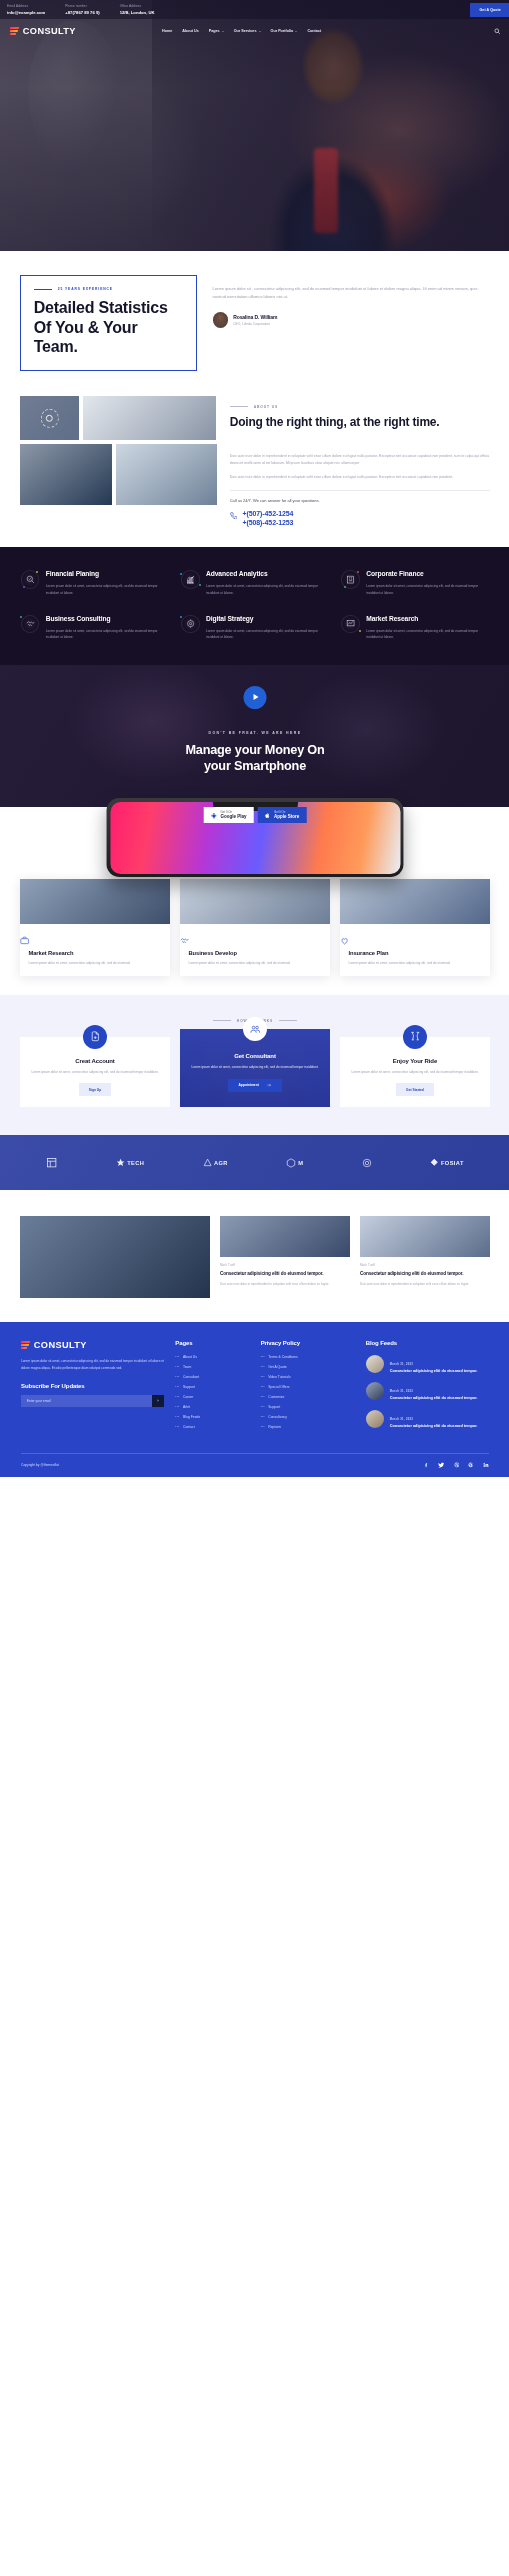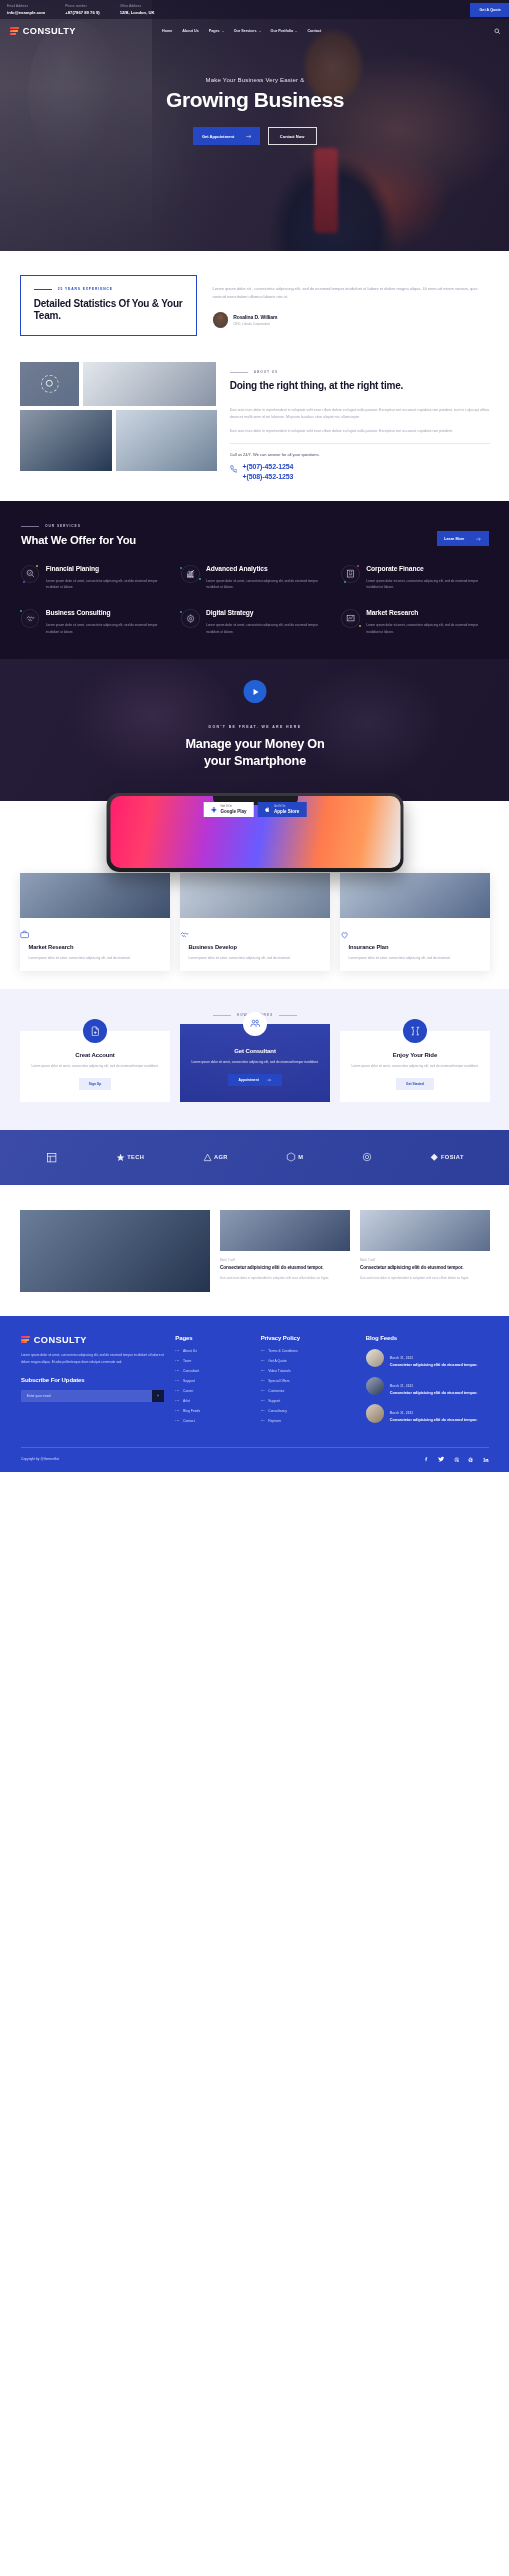--- a/index.html
+++ b/index.html
@@ -105,21 +105,21 @@
   
   .stats-sec{ padding:24px 20px 12.7px; display:flex; gap:15.6px; align-items:flex-start; }
   .stats-box{
     border:1.4px solid #2547c4; padding:11.3px 12.7px 12.7px; width:177px; flex:none;
   }
   .eyebrow{ display:flex;align-items:center;gap:5.7px;margin-bottom:6.4px; }
   .eyebrow-line{ width:18.4px;height:0.7px;background:#2547c4; }
   .eyebrow-text{ font-size:3.3px;font-weight:800;letter-spacing:0.9px;color:#2547c4; }
   .eyebrow-text.gray{ color:#8a8aa3; }
   .eyebrow-line.gray{ background:#b9b9cb; }
-  .stats-h2{ font-size:10px;font-weight:800;line-height:1.24;color:#15152b;letter-spacing:-0.2px; }
+  .stats-h2{ font-size:16px;font-weight:800;line-height:1.24;color:#15152b;letter-spacing:-0.2px; }
   .stats-right{ flex:1;padding-top:10px; }
   .body-text{ font-size:4px;line-height:2.0;color:#9b9bb0; }
   .author{ display:flex;align-items:center;gap:5px;margin-top:11.3px; }
   .avatar{
     width:15.6px;height:15.6px;border-radius:50%;flex:none;
     background:radial-gradient(circle at 50% 32%, #7b5a46 0%, #4a3228 60%, #2d1f19 100%);
     box-shadow:inset 0 -5px 5px rgba(255,255,255,.12);
   }
   .author-name{ font-size:5px;font-weight:800;color:#15152b;letter-spacing:-0.1px; }
   .author-role{ font-size:3.3px;color:#a2a2b5;margin-top:1.4px; }
@@ -134,21 +134,21 @@
   .ph-b{ width:133px;height:44px;background:linear-gradient(135deg,#d7dde5,#9aa7bb); }
   .ph-c{ width:92px;height:61px;background:linear-gradient(150deg,#5f6f86,#29405e); }
   .ph-d{ width:101px;height:61px;background:linear-gradient(150deg,#b9c7d6,#7d93ad); }
   .circle-badge{
     position:absolute;left:50%;top:50%;transform:translate(-50%,-50%);
     width:18.4px;height:18.4px;border-radius:50%;border:0.7px dashed rgba(255,255,255,.75);
     display:flex;align-items:center;justify-content:center;
   }
   .circle-badge i{ display:block;width:7px;height:7px;border:0.7px solid #fff;border-radius:50%; }
   .about-right{ flex:1;padding-top:8.5px; }
-  .about-h2{ font-size:10px;font-weight:800;line-height:1.26;color:#15152b;margin-bottom:14px;letter-spacing:-0.2px; }
+  .about-h2{ font-size:12px;font-weight:800;line-height:1.26;color:#15152b;margin-bottom:23px;letter-spacing:-0.2px; }
   .about-p{ font-size:3.5px;line-height:2.05;color:#a0a0b4;margin-bottom:6.4px; }
   .hr-soft{ height:0.7px;background:#e9e9f0;margin:8.5px 0 7.8px; }
   .call-line{ font-size:4px;color:#4a4a63;margin-bottom:6.4px; }
   .phones{ display:flex;align-items:flex-start;gap:5px; }
   .phone-icon{ color:#2547c4;margin-top:2.1px;flex:none; }
   .phone-nums{ display:flex;flex-direction:column;gap:2.8px; }
   .phone-num{ font-size:7px;font-weight:700;color:#2547c4;letter-spacing:-0.1px; }
 
   
   .services{ background:#160f26;padding:23px 21px 24px;position:relative; }
@@ -373,34 +373,20 @@
           </span>
       </div>
       <span class="nav-search">
         <svg width="6.4" height="6.4" viewBox="0 0 24 24" fill="none" stroke="currentColor" stroke-width="2.4">
             <circle cx="10.5" cy="10.5" r="7"></circle>
             <line x1="16" y1="16" x2="22" y2="22"></line>
           </svg>
       </span>
     </nav>
 
-    <div class="hero-content">
-      <div class="hero-sub">Make Your Business Very Easier &amp;</div>
-      <h1 class="hero-title">Growing Business</h1>
-      <div class="hero-btns">
-        <button class="btn-primary">
-          <span>Get Appointment</span>
-          <svg width="5.7" height="5" viewBox="0 0 24 18" fill="none" stroke="#fff" stroke-width="2">
-              <line x1="1" y1="9" x2="21" y2="9"></line>
-              <polyline points="14,2 21,9 14,16"></polyline>
-            </svg>
-        </button>
-        <button class="btn-outline">Contact Now</button>
-      </div>
-    </div>
   </section>
 
   <section class="stats-sec">
     <div class="stats-box">
       <div class="eyebrow">
         <span class="eyebrow-line"></span>
         <span class="eyebrow-text">25 YEARS EXPERIENCE</span>
       </div>
       <h2 class="stats-h2">Detailed Statistics Of You &amp; Your Team.</h2>
     </div>
@@ -449,36 +435,20 @@
         </span>
         <span class="phone-nums">
           <span class="phone-num">+(507)-452-1254</span>
           <span class="phone-num">+(508)-452-1253</span>
         </span>
       </div>
     </div>
   </section>
 
   <section class="services">
-    <div class="svc-head">
-      <div>
-        <div class="eyebrow">
-          <span class="eyebrow-line light"></span>
-          <span class="eyebrow-text light">OUR SERVICES</span>
-        </div>
-        <h2 class="svc-title">What We Offer for You</h2>
-      </div>
-      <button class="learn-btn">
-        <span>Learn More</span>
-        <svg width="5" height="4.2" viewBox="0 0 24 18" fill="none" stroke="#fff" stroke-width="2">
-            <line x1="1" y1="9" x2="21" y2="9"></line>
-            <polyline points="14,2 21,9 14,16"></polyline>
-          </svg>
-      </button>
-    </div>
 
     <div class="svc-grid">
       <div class="svc-item">
         <span class="svc-ico">
           <svg width="9.2" height="9.2" viewBox="0 0 24 24" fill="none" stroke="#e9e6f5" stroke-width="1.4">
               <circle cx="10" cy="10" r="7"></circle>
               <path d="M7 10l2.2 2.2L14 7.4"></path>
               <line x1="15" y1="15" x2="21" y2="21"></line>
             </svg>
           <span class="dot" style="top:-0.7px;right:0;border-color:#ffd24a"></span>

